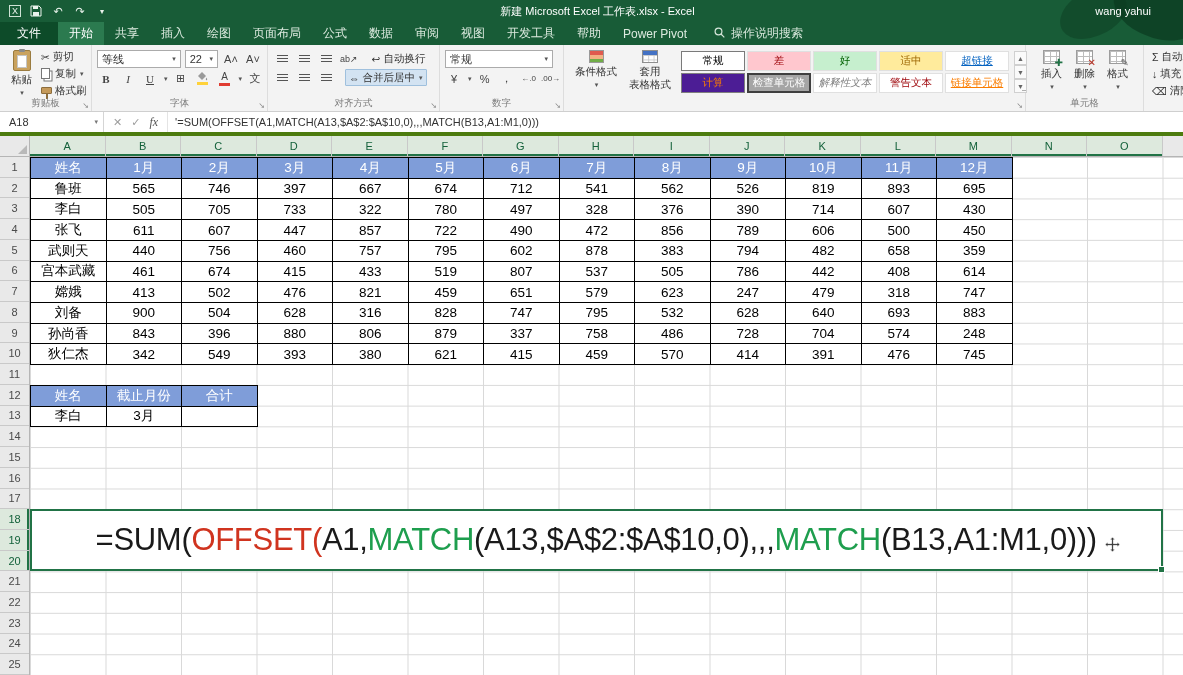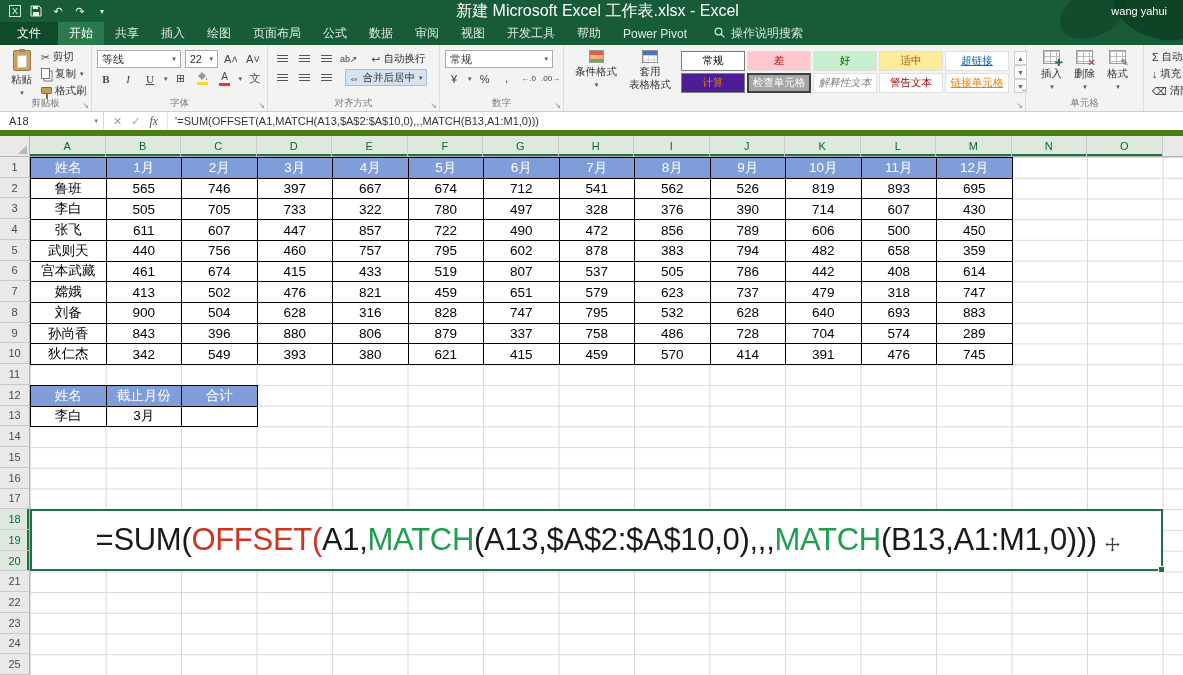--- a/index.html
+++ b/index.html
@@ -3,22 +3,22 @@
 <meta charset="utf-8">
 <style>
   *{box-sizing:border-box;margin:0;padding:0}
   html,body{width:1183px;height:675px;overflow:hidden}
   body{position:relative;font-family:"Liberation Sans","DejaVu Sans",sans-serif;background:#fff;color:#222}
 
   
   .titlebar{position:absolute;top:0;left:0;right:0;height:22px;background:var(--titlebar,#185c37);color:#fff;display:flex;align-items:center;font-size:11px;z-index:6}
   .qat{display:flex;align-items:center;gap:8px;padding:0 9px;z-index:2}
   .qico{display:flex;align-items:center;justify-content:center;width:14px;height:14px;font-size:11px;color:#eaf3ec}
-  .titlebar .title{position:absolute;left:12px;right:0;text-align:center;font-size:16px;pointer-events:none}
-  .titlebar .user{margin-left:auto;padding-right:16px;z-index:2}
+  .titlebar .title{position:absolute;left:12px;right:0;text-align:center;font-size:11px;pointer-events:none}
+  .titlebar .user{margin-left:auto;padding-right:32px;z-index:2}
   .deco{position:absolute;top:0;right:0;width:170px;height:45px;overflow:hidden;z-index:1;pointer-events:none}
   .deco:before,.deco:after{content:"";position:absolute;background:rgba(8,48,26,.55);border-radius:60% 40% 55% 45%}
   .deco:before{width:90px;height:60px;right:-20px;top:-22px;transform:rotate(25deg)}
   .deco:after{width:70px;height:46px;right:55px;top:-10px;transform:rotate(-20deg);background:rgba(10,58,32,.45)}
 
   
   .tabsrow{position:absolute;top:22px;left:0;right:0;height:23px;background:var(--titlebar,#185c37);display:flex;align-items:stretch;font-size:12px;color:#dcead f;color:#dceadf;z-index:5}
   .file-tab{background:#0d4b29;color:#fff;padding:0 17px;display:flex;align-items:center}
   #tabs{display:flex;align-items:stretch}
   .tab{padding:0 11px;display:flex;align-items:center;white-space:nowrap}
@@ -68,21 +68,21 @@
   .st-check{background:#a5a5a5;color:#fff;border:2px solid #3f3f3f}
   .st-explain{color:#7f7f7f;font-style:italic}
   .st-warn{color:#9c0006}
   .st-linked{color:#fa7d00;text-decoration:underline}
   .gal-arrows{display:flex;flex-direction:column;margin:3px 0 0 3px}
   .gal-arrows span{width:13px;height:14px;border:1px solid #d0d0d0;background:#fafafa;font-size:7px;color:#666;display:flex;align-items:center;justify-content:center}
 
   .cells-btn .grid-ico{margin-bottom:1px}
 
   
-  .formulabar{position:absolute;top:112px;left:0;right:0;height:24px;background:#fff;border-bottom:6px solid #4d7c0f;display:flex;align-items:stretch;font-size:11px;color:#333;z-index:3}
+  .formulabar{position:absolute;top:112px;left:0;right:0;height:24px;background:#fff;border-bottom:4px solid #4d7c0f;display:flex;align-items:stretch;font-size:11px;color:#333;z-index:3}
   .namebox{width:104px;border-right:1px solid #d5d5d5;display:flex;align-items:center;padding-left:9px}
   .namebox .caret{margin-left:auto;padding-right:5px;color:#777}
   .fxbtns{display:flex;align-items:center;gap:9px;padding:0 9px;color:#9c9c9c;border-right:1px solid #e4e4e4}
   .fx{font-style:italic;font-family:"Liberation Serif","DejaVu Serif",serif;color:#555;font-size:12px}
   .fbar-input{flex:1;display:flex;align-items:center;padding-left:7px;color:#333;white-space:nowrap;overflow:hidden}
 
   
   .sheet{position:absolute;top:136px;left:0;right:0;bottom:0;background:#fff;z-index:1}
   .corner{position:absolute;left:0;top:0;width:30px;height:21px;background:#e9e9e9;border-right:1px solid #b5b5b5;border-bottom:1px solid #b5b5b5}
   .corner:after{content:"";position:absolute;right:2px;bottom:2px;border-left:9px solid transparent;border-bottom:9px solid #b9b9b9}
@@ -501,21 +501,21 @@
         <div class="c">614</div>
         <div class="c">嫦娥</div>
         <div class="c">413</div>
         <div class="c">502</div>
         <div class="c">476</div>
         <div class="c">821</div>
         <div class="c">459</div>
         <div class="c">651</div>
         <div class="c">579</div>
         <div class="c">623</div>
-        <div class="c">737</div>
+        <div class="c">247</div>
         <div class="c">479</div>
         <div class="c">318</div>
         <div class="c">747</div>
         <div class="c">刘备</div>
         <div class="c">900</div>
         <div class="c">504</div>
         <div class="c">628</div>
         <div class="c">316</div>
         <div class="c">828</div>
         <div class="c">747</div>
@@ -530,21 +530,21 @@
         <div class="c">396</div>
         <div class="c">880</div>
         <div class="c">806</div>
         <div class="c">879</div>
         <div class="c">337</div>
         <div class="c">758</div>
         <div class="c">486</div>
         <div class="c">728</div>
         <div class="c">704</div>
         <div class="c">574</div>
-        <div class="c">289</div>
+        <div class="c">248</div>
         <div class="c">狄仁杰</div>
         <div class="c">342</div>
         <div class="c">549</div>
         <div class="c">393</div>
         <div class="c">380</div>
         <div class="c">621</div>
         <div class="c">415</div>
         <div class="c">459</div>
         <div class="c">570</div>
         <div class="c">414</div>

